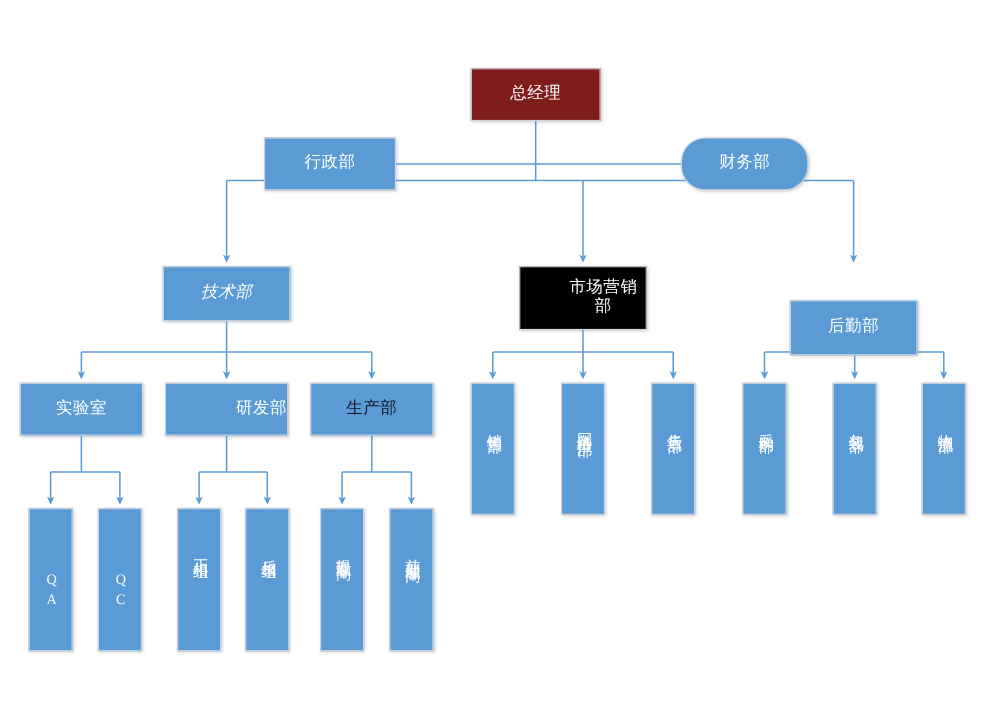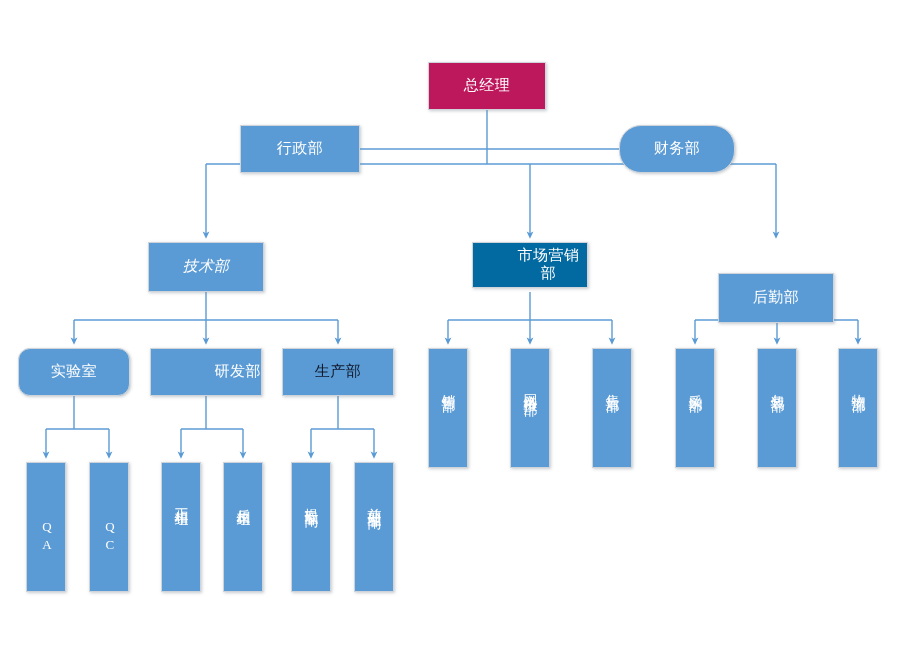--- a/index.html
+++ b/index.html
@@ -107,39 +107,39 @@
         <path d="M243,429 L243,455" stroke="#5B9BD5" marker-end="url(#arrowhead)"></path>
         <path d="M338,396 L338,429" stroke="#5B9BD5"></path>
         <path d="M311,429 L374,429" stroke="#5B9BD5"></path>
         <path d="M311,429 L311,455" stroke="#5B9BD5" marker-end="url(#arrowhead)"></path>
         <path d="M374,429 L374,455" stroke="#5B9BD5" marker-end="url(#arrowhead)"></path>
         <path d="M487,149 L356,149" stroke="#5B9BD5"></path>
         <path d="M487,149 L619,149" stroke="#5B9BD5"></path>
       </g>
   </svg>
   <div id="node-layer">
-      <div class="node horizontal" style="left: 428px; top: 62px; width: 118px; height: 48px; background: #be185d; border-color: rgb(207, 212, 218); color: rgb(255, 255, 255);">
+      <div class="node horizontal" style="left: 428px; top: 62px; width: 118px; height: 48px; background: #7f1d1d; border-color: rgb(207, 212, 218); color: rgb(255, 255, 255);">
         <span class="label">总经理</span>
       </div>
       <div class="node horizontal" style="left: 240px; top: 125px; width: 120px; height: 48px; background: rgb(91, 155, 213); border-color: rgb(207, 212, 218); color: rgb(255, 255, 255);">
         <span class="label">行政部</span>
       </div>
       <div class="node horizontal" style="left: 619px; top: 125px; width: 116px; height: 48px; background: rgb(91, 155, 213); border-color: rgb(207, 212, 218); color: rgb(255, 255, 255); border-radius: 22px;">
         <span class="label">财务部</span>
       </div>
       <div class="node horizontal" style="left: 148px; top: 242px; width: 116px; height: 50px; background: rgb(91, 155, 213); border-color: rgb(207, 212, 218); color: rgb(255, 255, 255); font-style: italic;">
         <span class="label">技术部</span>
       </div>
-      <div class="node horizontal" style="left: 472px; top: 242px; width: 116px; height: 46px; background: #0369a1; border-color: rgb(207, 212, 218); color: rgb(255, 255, 255); padding-left: 37px;">
+      <div class="node horizontal" style="left: 472px; top: 242px; width: 116px; height: 58px; background: #000000; border-color: rgb(207, 212, 218); color: rgb(255, 255, 255); padding-left: 37px;">
         <span class="label">市场营销部</span>
       </div>
       <div class="node horizontal" style="left: 718px; top: 242px; width: 116px; height: 50px; background: rgb(91, 155, 213); border-color: rgb(207, 212, 218); color: rgb(255, 255, 255); margin-top: 31px;">
         <span class="label">后勤部</span>
       </div>
-      <div class="node horizontal" style="left: 18px; top: 348px; width: 112px; height: 48px; background: rgb(91, 155, 213); border-color: rgb(207, 212, 218); color: rgb(255, 255, 255); border-radius: 12px;">
+      <div class="node horizontal" style="left: 18px; top: 348px; width: 112px; height: 48px; background: rgb(91, 155, 213); border-color: rgb(207, 212, 218); color: rgb(255, 255, 255);">
         <span class="label">实验室</span>
       </div>
       <div class="node horizontal" style="left: 150px; top: 348px; width: 112px; height: 48px; background: rgb(91, 155, 213); border-color: rgb(207, 212, 218); color: rgb(255, 255, 255); justify-content: flex-end;">
         <span class="label">研发部</span>
       </div>
       <div class="node horizontal" style="left: 282px; top: 348px; width: 112px; height: 48px; background: rgb(91, 155, 213); border-color: rgb(207, 212, 218); color: #0f172a;">
         <span class="label">生产部</span>
       </div>
       <div class="node vertical" style="left: 428px; top: 348px; width: 40px; height: 120px; background: rgb(91, 155, 213); border-color: rgb(207, 212, 218); color: rgb(255, 255, 255);">
         <span class="label">销售部</span>

